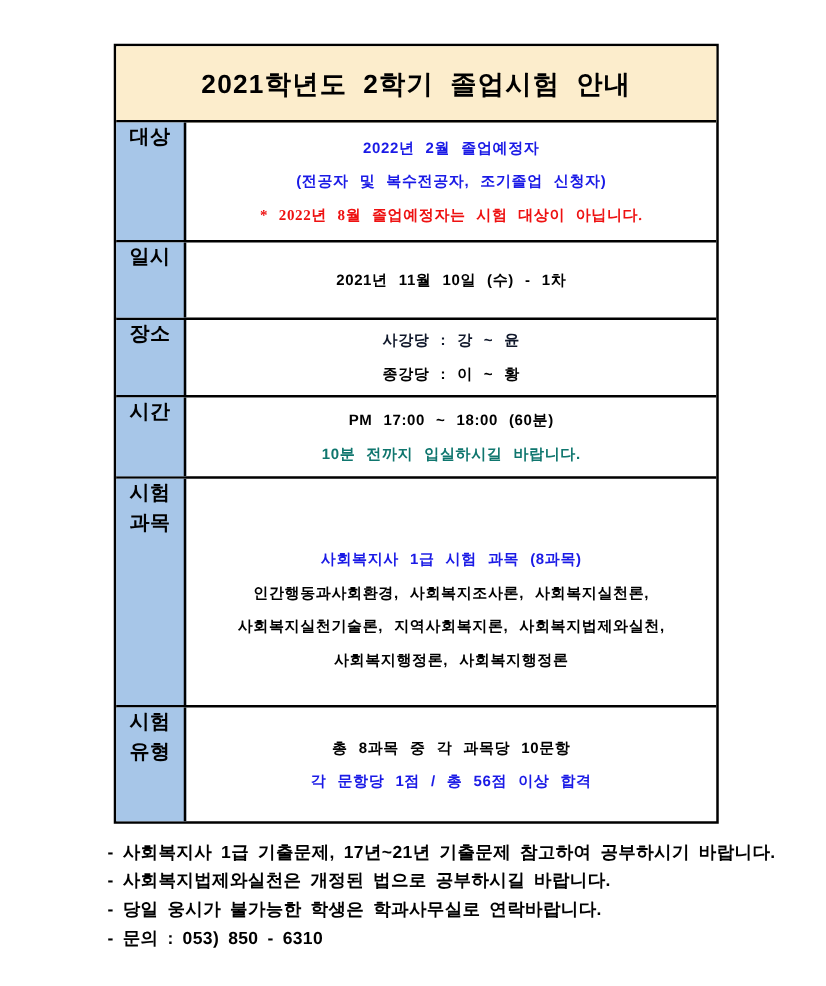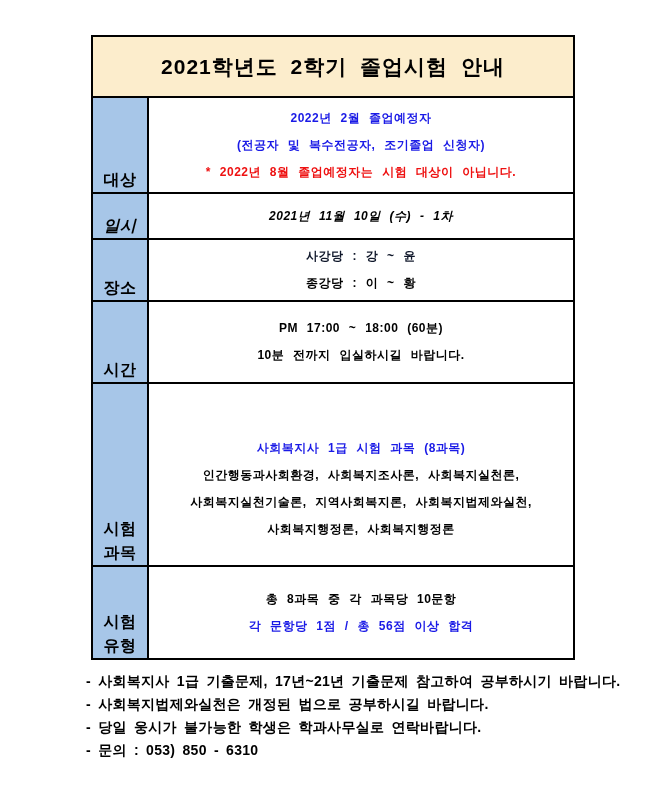--- a/index.html
+++ b/index.html
@@ -35,35 +35,35 @@
     word-spacing: 6px;
   }
 
   .row {
     display: flex;
     border-bottom: 2px solid var(--border, #000);
   }
   .row:last-child { border-bottom: none; }
 
   .row-target   { height: 96px; }
-  .row-date     { height: 46px; font-style: italic; }
+  .row-date     { height: 62px; }
   .row-place    { height: 62px; }
-  .row-time     { height: 82px; }
+  .row-time     { height: 65px; }
   .row-subjects { height: 183px; }
   .row-format   { height: 91px; }
 
   .row-label {
     width: 56px;
     flex: 0 0 56px;
     background: var(--label-bg, #a7c6e8);
     border-right: 2px solid var(--border, #000);
     display: flex;
     flex-direction: column;
     align-items: center;
-    justify-content: flex-end;
+    justify-content: flex-start;
     font-size: 16px;
     line-height: 24px;
     letter-spacing: 0.5px;
   }
 
   .row-content {
     flex: 1 1 auto;
     display: flex;
     flex-direction: column;
     align-items: center;
@@ -96,21 +96,21 @@
 <div class="notice-table">
   <div class="title-row">2021학년도 2학기 졸업시험 안내</div>
   <div>
       <div class="row row-target">
         <div class="row-label">
           <div>대상</div>
         </div>
         <div class="row-content">
           <div class="content-line" style="color: rgb(26, 26, 230);">2022년 2월 졸업예정자</div>
           <div class="content-line" style="color: rgb(26, 26, 230);">(전공자 및 복수전공자, 조기졸업 신청자)</div>
-          <div class="content-line" style="color: rgb(238, 17, 17);">* 2022년 8월 졸업예정자는 시험 대상이 아닙니다.</div>
+          <div class="content-line" style="color: rgb(238, 17, 17); font-family: Liberation Serif, serif;">* 2022년 8월 졸업예정자는 시험 대상이 아닙니다.</div>
         </div>
       </div>
       <div class="row row-date">
         <div class="row-label">
           <div>일시</div>
         </div>
         <div class="row-content">
           <div class="content-line" style="color: rgb(0, 0, 0);">2021년 11월 10일 (수) - 1차</div>
         </div>
       </div>
@@ -122,21 +122,21 @@
           <div class="content-line" style="color: #0f172a; text-align: center;">사강당 : 강 ~ 윤</div>
           <div class="content-line" style="color: rgb(0, 0, 0);">종강당 : 이 ~ 황</div>
         </div>
       </div>
       <div class="row row-time">
         <div class="row-label">
           <div>시간</div>
         </div>
         <div class="row-content">
           <div class="content-line" style="color: rgb(0, 0, 0);">PM 17:00 ~ 18:00 (60분)</div>
-          <div class="content-line" style="color: #000000;">10분 전까지 입실하시길 바랍니다.</div>
+          <div class="content-line" style="color: #0f766e;">10분 전까지 입실하시길 바랍니다.</div>
         </div>
       </div>
       <div class="row row-subjects">
         <div class="row-label">
           <div>시험</div>
           <div>과목</div>
         </div>
         <div class="row-content">
           <div class="content-line" style="color: rgb(26, 26, 230); margin-top: 28px;">사회복지사 1급 시험 과목 (8과목)</div>
           <div class="content-line" style="color: rgb(0, 0, 0);">인간행동과사회환경, 사회복지조사론, 사회복지실천론,</div>

